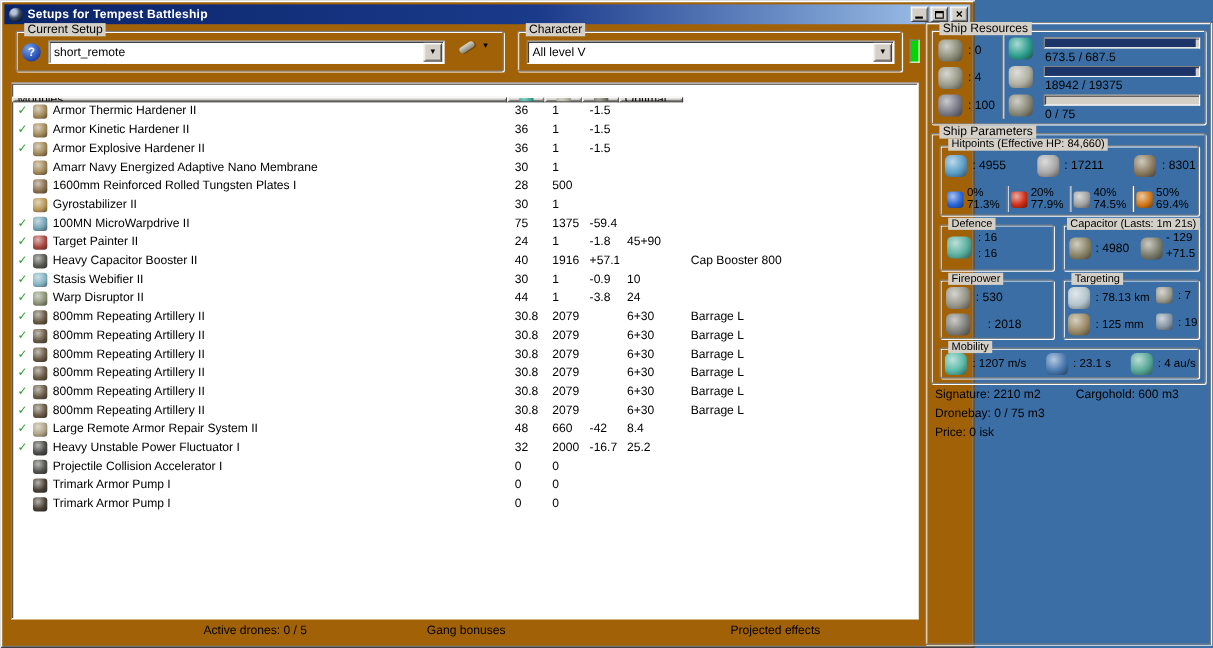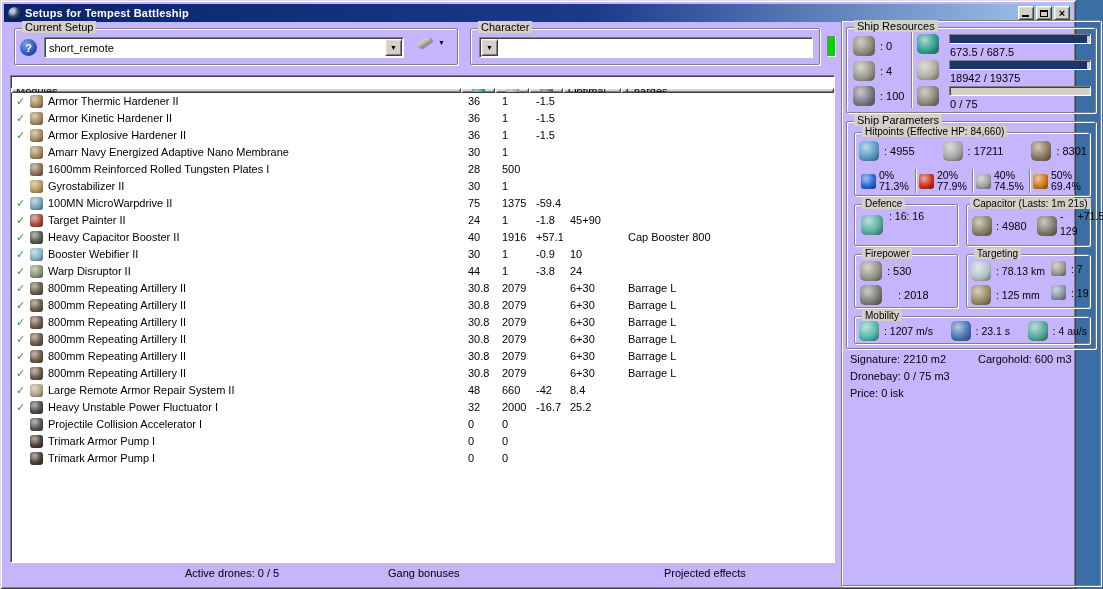--- a/index.html
+++ b/index.html
@@ -1,17 +1,17 @@
 <!DOCTYPE html>
 <html><head>
 <meta charset="utf-8">
 <style>
   html,body{margin:0;padding:0;background:#3a6ea5;}
   *{box-sizing:border-box;font-family:"Liberation Sans","DejaVu Sans",sans-serif;}
-  #window{position:relative;width:1076px;height:589px;background:#c4b5fd;color:#000;font-size:11px;
+  #window{position:relative;width:886px;height:589px;background:#a16207;color:#000;font-size:11px;
     box-shadow:inset 1px 1px 0 #dfdfdf, inset -1px -1px 0 #404040, inset 2px 2px 0 #fff, inset -2px -2px 0 #808080;}
   
   .titlebar{position:absolute;left:4px;top:4px;right:4px;height:18px;display:flex;align-items:center;padding:0 2px;}
   .appicon{width:13px;height:13px;border-radius:50%;margin:0 4px 0 2px;
     background:radial-gradient(circle at 35% 30%,#b8c4d8 0 18%,#3a4a66 45%,#0c1426 80%);}
   .wtitle{color:#fff;font-weight:bold;font-size:11px;letter-spacing:.2px;flex:1;white-space:nowrap;}
   .wbtns{display:flex;gap:2px;}
   .wbtn{width:16px;height:14px;background:#d4d0c8;border:1px solid;border-color:#fff #404040 #404040 #fff;
     box-shadow:inset 1px 1px 0 #dfdfdf, inset -1px -1px 0 #808080;position:relative;display:flex;align-items:center;justify-content:center;
     font-size:11px;font-weight:bold;line-height:1;color:#000;}
@@ -52,21 +52,21 @@
   .mname{margin-left:5px;}
   .num{padding-left:7px;}
   
   .footlbl{position:absolute;top:567px;white-space:nowrap;}
   
   .rpanel{position:absolute;left:841px;top:20px;width:260px;height:566px;border:1px solid #808080;box-shadow:inset 1px 1px 0 #fff,1px 1px 0 #fff;}
   .icval{display:flex;align-items:center;gap:5px;white-space:nowrap;}
   .bar{height:10px;background:#d4d0c8;border:1px solid;border-color:#808080 #fff #fff #808080;box-shadow:inset 1px 1px 0 #404040;overflow:hidden;}
   .barfill{height:100%;background:#1c3468;}
   .vdiv{position:absolute;width:0;border-left:1px solid #808080;border-right:1px solid #fff;}
-  .stack{display:flex;flex-direction:row;justify-content:center;}
+  .stack{display:flex;flex-direction:column;justify-content:center;}
   .resists{position:absolute;left:3px;right:3px;top:36px;bottom:2px;display:grid;grid-template-columns:1fr 1fr 1fr 1fr;}
   .rcell{display:flex;align-items:center;gap:3px;padding-left:3px;}
   .rcell + .rcell{border-left:1px solid #808080;box-shadow:inset 1px 0 0 #fff;}
   .rtxt{display:flex;flex-direction:column;font-size:10.5px;line-height:11px;}
   .statline{position:absolute;white-space:nowrap;}
 </style>
 </head>
 <body>
 
 <div id="window">
@@ -100,41 +100,41 @@
     </div>
     <div class="toolsbtn" style="left:398px;top:8px;">
       <span class="wrench"></span>
       <span class="smallarrow">▼</span>
     </div>
   </div>
 
   <div class="gb" style="left:470px;top:28px;width:350px;height:37px;">
     <span class="legend">Character</span>
     <div class="combo sunken" style="left:8px;top:8px;width:334px;height:21px;">
+      <span class="cval">All level V</span>
       <span class="carrow">
           <span>▼</span>
         </span>
     </div>
   </div>
   <div class="indicator" style="left:827px;top:36px;width:9px;height:21px;background:#00d800;"></div>
 
   <div class="mlist">
     <div class="mhead">
       <div class="hcell">Modules</div>
       <div class="hcell center">
           <span class="mini-icon" style="background: radial-gradient(circle at 35% 30%, rgb(171, 217, 210), rgb(46, 160, 142) 55%, rgb(23, 80, 71));"></span>
         </div>
       <div class="hcell center">
           <span class="mini-icon" style="background: radial-gradient(circle at 35% 30%, rgb(220, 220, 215), rgb(168, 168, 154) 55%, rgb(84, 84, 77));"></span>
         </div>
       <div class="hcell center">
           <span class="mini-icon" style="background: radial-gradient(circle at 35% 30%, rgb(195, 195, 191), rgb(106, 106, 94) 55%, rgb(53, 53, 47));"></span>
         </div>
       <div class="hcell">Optimal</div>
-      <div class="hcell">Charges</div>
     </div>
     <div class="mrows">
         <div class="mrow">
           <div class="cell name-cell">
             <span class="chk">✓</span>
             <span class="mini-icon" style="background: radial-gradient(circle at 35% 30%, rgb(218, 208, 189), rgb(162, 138, 90) 55%, rgb(81, 69, 45));"></span>
             <span class="mname">Armor Thermic Hardener II</span>
           </div>
           <div class="cell num">36</div>
           <div class="cell num">1</div>
@@ -235,21 +235,21 @@
           <div class="cell num">40</div>
           <div class="cell num">1916</div>
           <div class="cell num">+57.1</div>
           <div class="cell num"></div>
           <div class="cell num">Cap Booster 800</div>
         </div>
         <div class="mrow">
           <div class="cell name-cell">
             <span class="chk">✓</span>
             <span class="mini-icon" style="background: radial-gradient(circle at 35% 30%, rgb(206, 225, 231), rgb(132, 180, 196) 55%, rgb(66, 90, 98));"></span>
-            <span class="mname">Booster Webifier II</span>
+            <span class="mname">Stasis Webifier II</span>
           </div>
           <div class="cell num">30</div>
           <div class="cell num">1</div>
           <div class="cell num">-0.9</div>
           <div class="cell num">10</div>
           <div class="cell num"></div>
         </div>
         <div class="mrow">
           <div class="cell name-cell">
             <span class="chk">✓</span>

